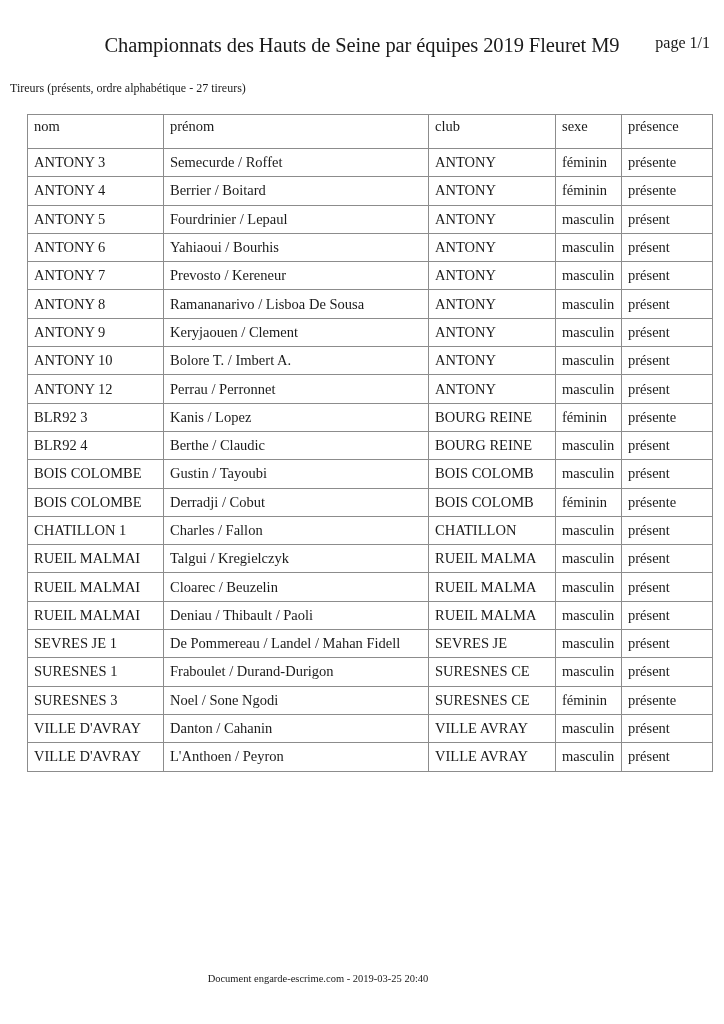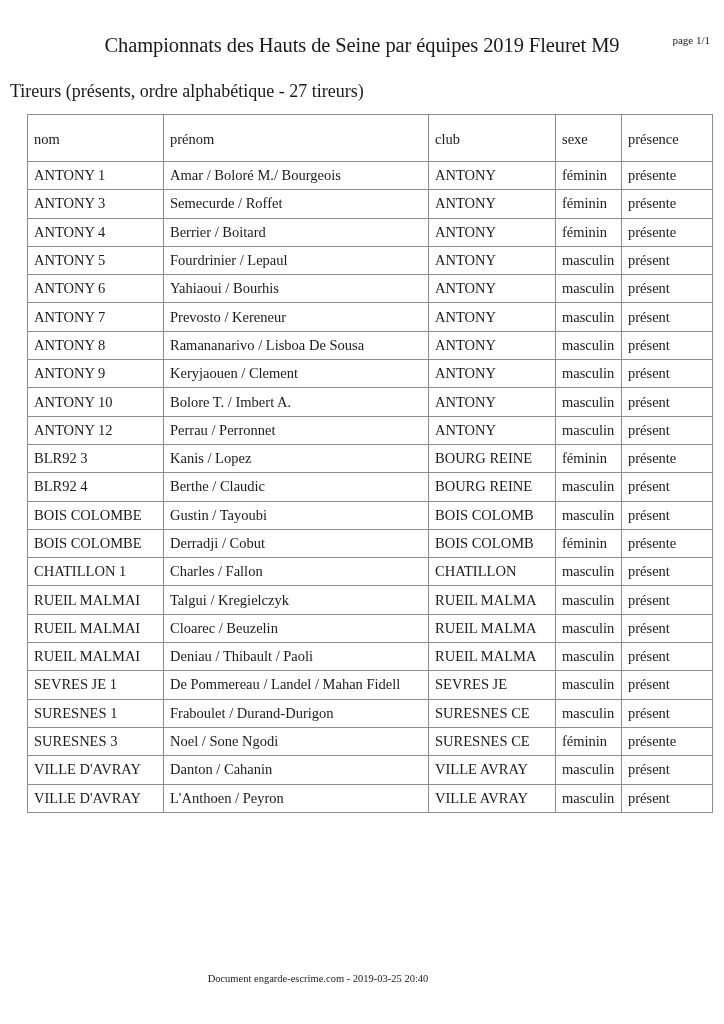--- a/index.html
+++ b/index.html
@@ -5,34 +5,34 @@
     html, body { margin: 0; padding: 0; background: #ffffff; }
     body {
       width: 724px; height: 1024px; position: relative; overflow: hidden;
       font-family: "Liberation Serif", "DejaVu Serif", serif; color: #1a1a1a;
     }
     .title {
       position: absolute; top: 34px; left: 0; width: 724px; text-align: center;
       font-size: 20.5px; letter-spacing: -0.1px;
     }
     .page-num {
-      position: absolute; top: 34px; right: 14px; font-size: 11px;
+      position: absolute; top: 34px; right: 14px; font-size: 16px;
     }
     .subtitle {
-      position: absolute; top: 81px; left: 10px; font-size: 18px;
+      position: absolute; top: 81px; left: 10px; font-size: 12px;
     }
     table.roster {
       position: absolute; top: 114px; left: 27px; width: 685px;
       border-collapse: collapse; table-layout: fixed;
     }
     table.roster td {
       border: 1.4px solid #8c8c8c; padding: 0 0 0 6px; font-size: 14.5px;
       height: 27.3px; white-space: nowrap; overflow: hidden; vertical-align: middle;
     }
-    table.roster tr.head td { height: 30px; vertical-align: top; padding-top: 16px; }
+    table.roster tr.head td { height: 30px; vertical-align: top; padding-top: 3px; }
     .footer {
       position: absolute; top: 973px; left: 0; width: 636px; text-align: center;
       font-size: 10.5px;
     }
   </style>
 </head>
 <body>
 
 <div class="title">Championnats des Hauts de Seine par équipes 2019 Fleuret M9</div>
 <div class="page-num">page 1/1</div>
@@ -47,27 +47,20 @@
     <col style="width:91px">
   </colgroup>
   <tbody id="roster-body">
     <tr class="head">
       <td>nom</td>
       <td>prénom</td>
       <td>club</td>
       <td>sexe</td>
       <td>présence</td>
     </tr>
-  <tr>
-        <td>ANTONY 1</td>
-        <td>Amar / Boloré M./ Bourgeois</td>
-        <td>ANTONY</td>
-        <td>féminin</td>
-        <td>présente</td>
-      </tr>
       <tr>
         <td>ANTONY 3</td>
         <td>Semecurde / Roffet</td>
         <td>ANTONY</td>
         <td>féminin</td>
         <td>présente</td>
       </tr>
       <tr>
         <td>ANTONY 4</td>
         <td>Berrier / Boitard</td>

